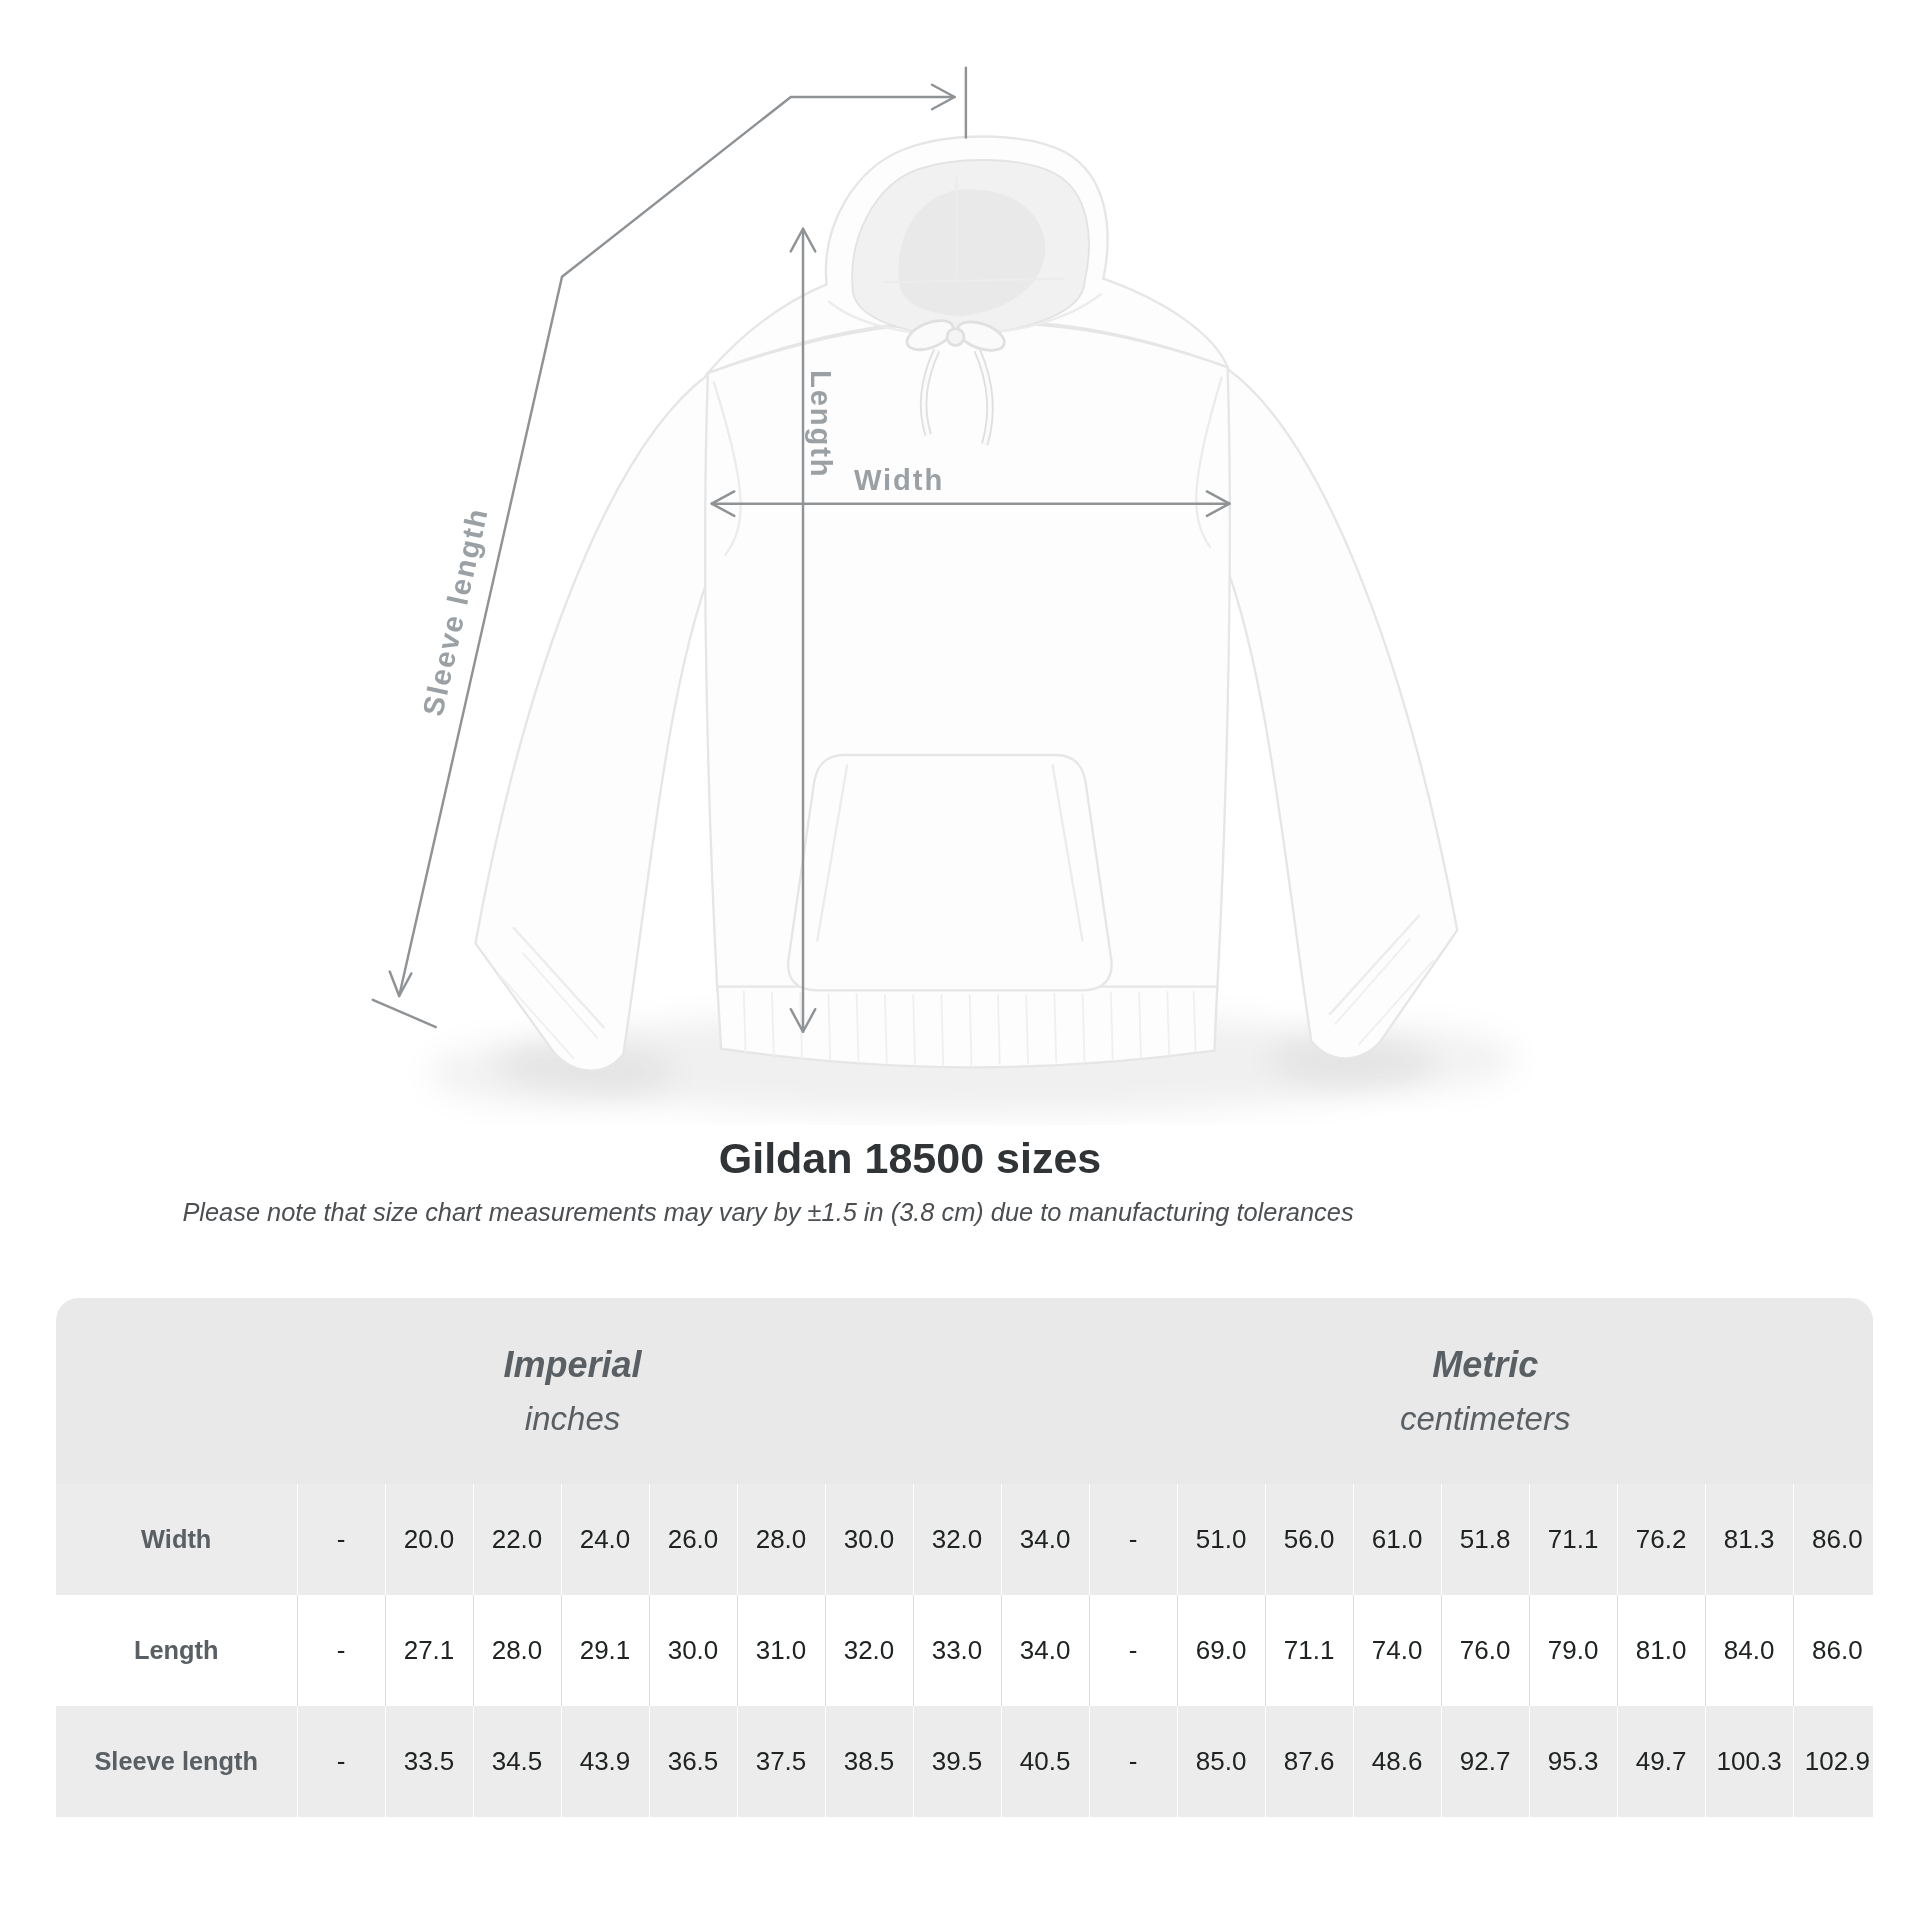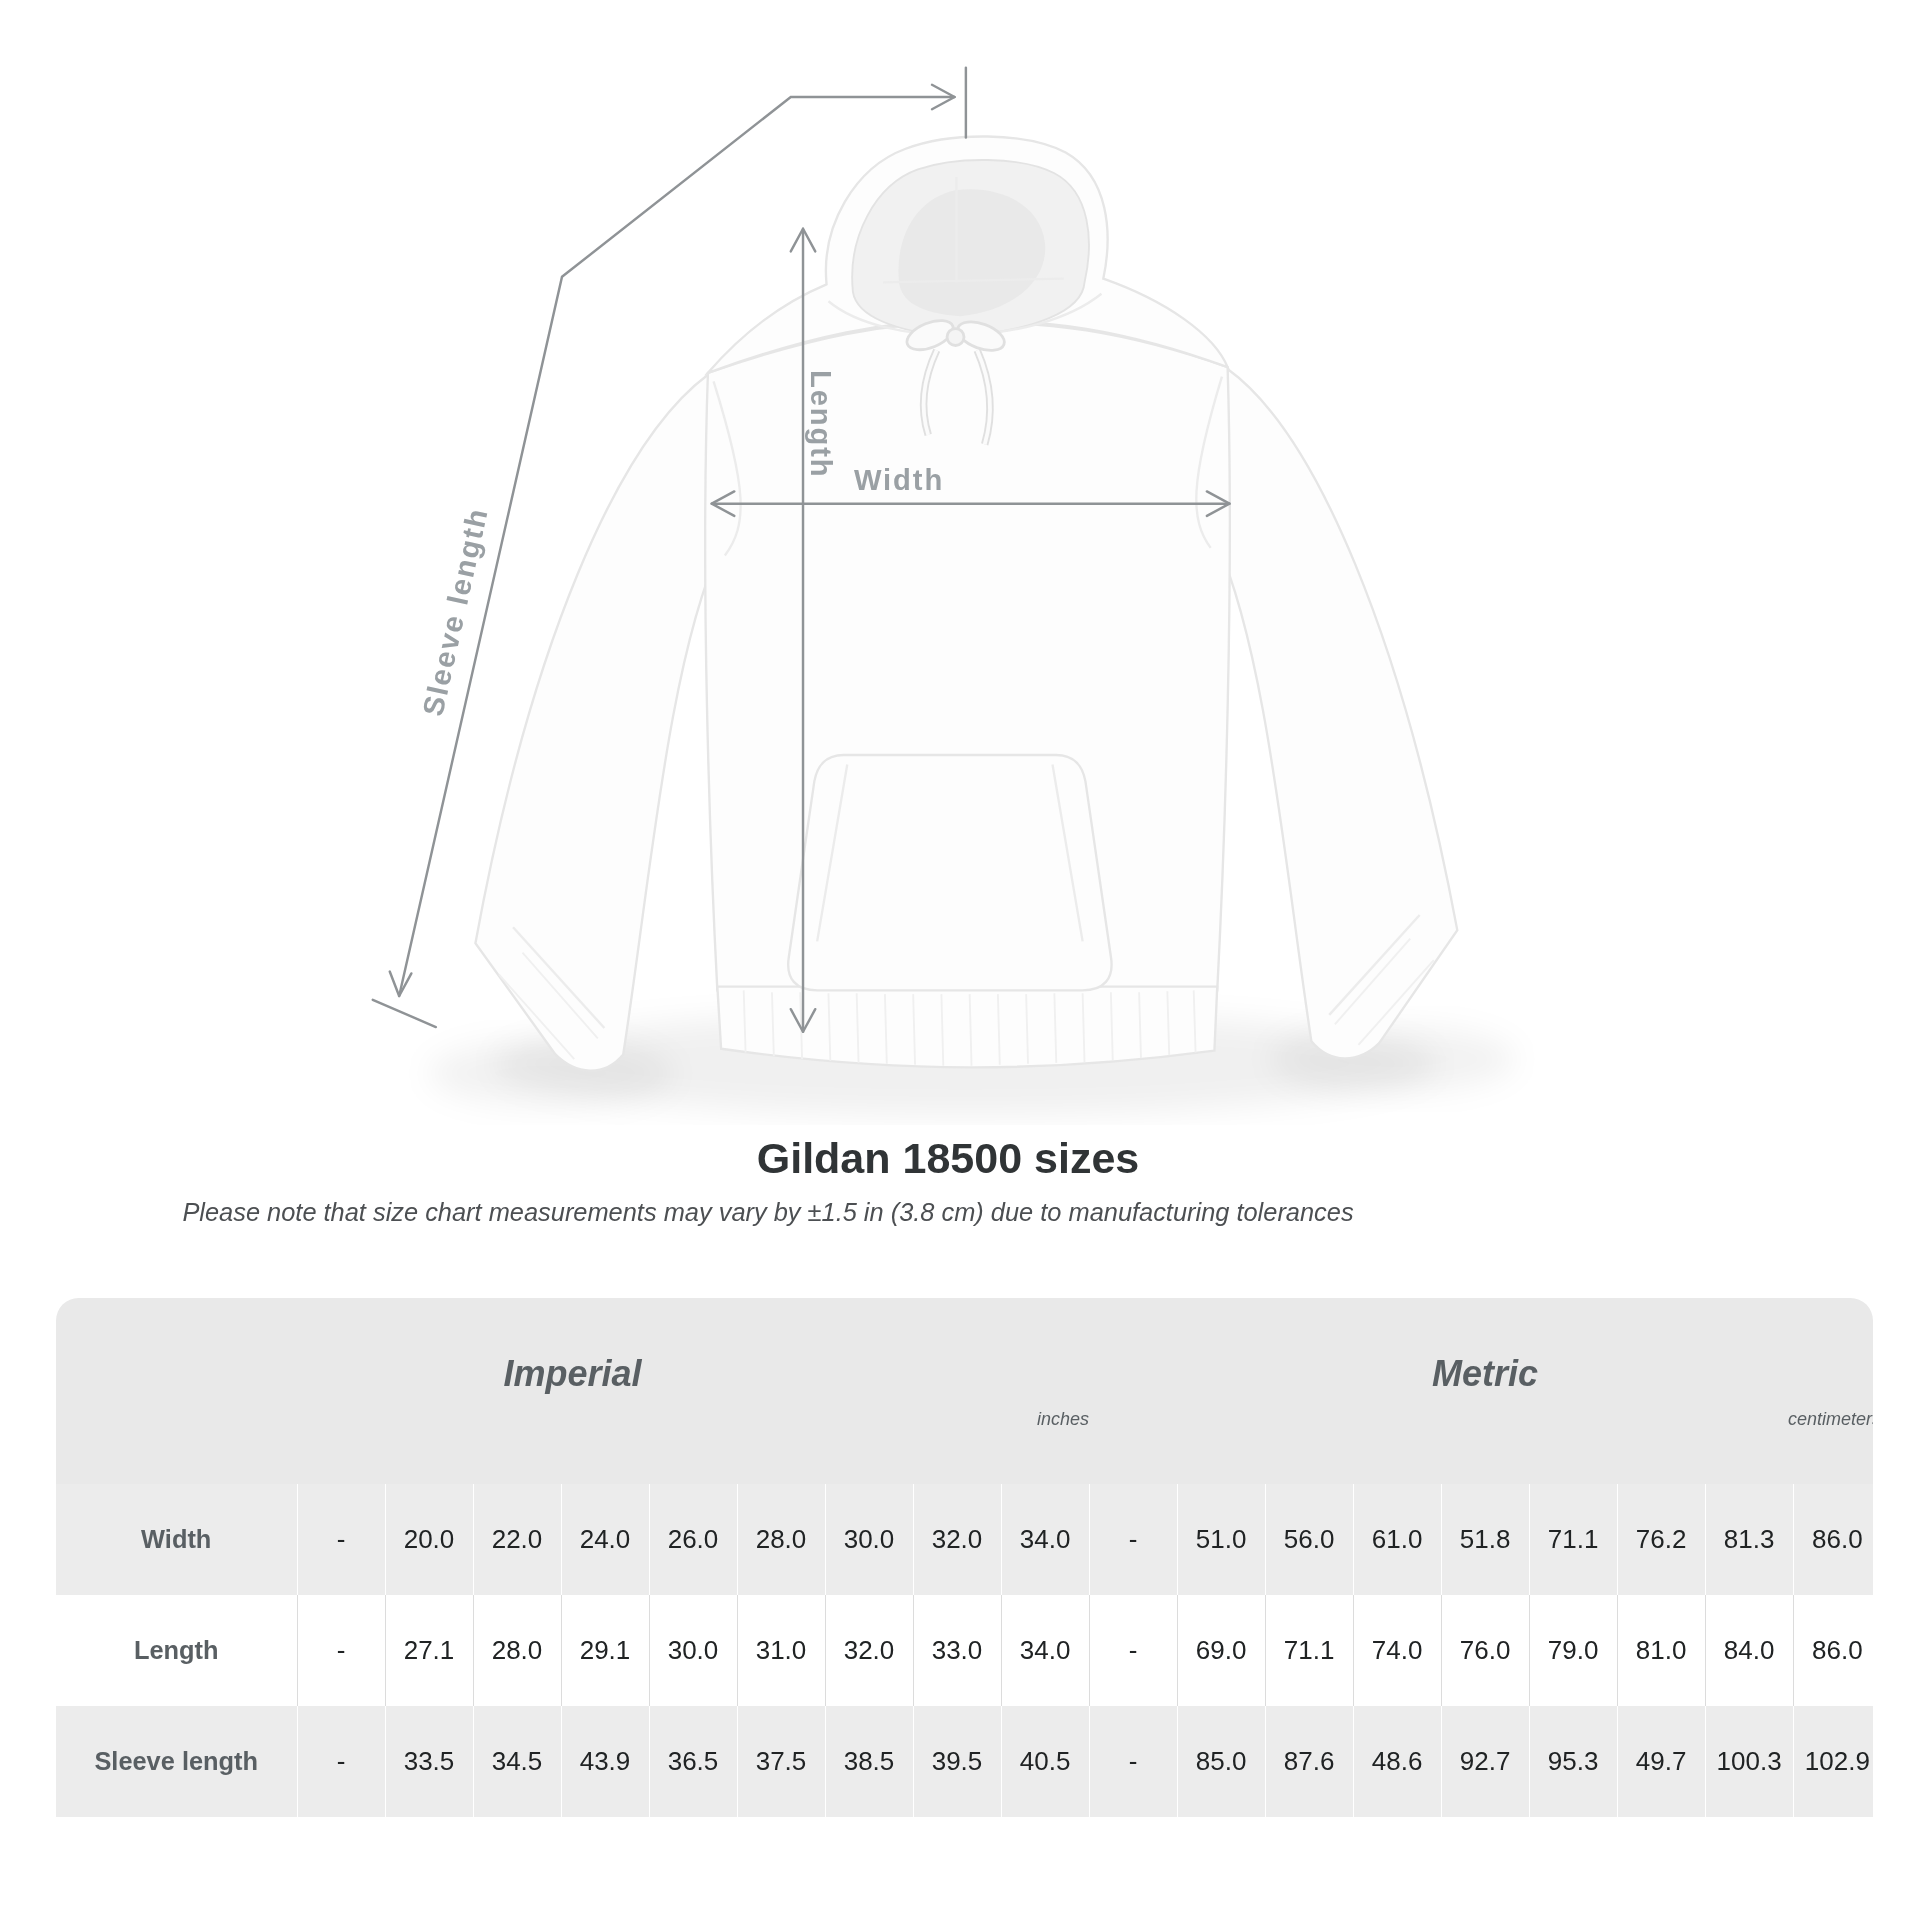--- a/index.html
+++ b/index.html
@@ -17,37 +17,37 @@
   .cloth{fill:#fdfdfd; stroke:#e6e6e6; stroke-width:2.5;}
   .cloth-inner{fill:#f1f1f1; stroke:#e3e3e3; stroke-width:2;}
   .cloth-deep{fill:#e9e9e9; stroke:none;}
   .seam{fill:none; stroke:#ececec; stroke-width:2.5;}
   .rib{stroke:#f0f0f0; stroke-width:2; fill:none;}
   .string{fill:none; stroke:#e0e0e0; stroke-width:8;}
   .string-core{fill:none; stroke:#fbfbfb; stroke-width:4;}
   
   .title{
     position:absolute; left:0; top:1134px; width:1820px; text-align:center;
-    font-size:43px; font-weight:bold; color:#303436;margin-left:38px;
+    font-size:43px; font-weight:bold; color:#303436;
   }
   .subtitle{
     position:absolute; left:0; top:1198px; width:1536px; text-align:center;
     font-size:25.4px; font-style:italic; color:#4c4f52;
   }
   
   .table-wrap{
     position:absolute; left:56px; top:1298px; width:1817px; height:593px;
     border-radius:22.6px; overflow:hidden;
   }
   table.size-chart{border-collapse:collapse; table-layout:fixed; width:1817px;}
   col.c-label{width:241px;}
   col.c-data{width:88px;}
   .unit-row td{background:#e9e9e9; height:186px; text-align:center; vertical-align:middle;}
   .unit-label{font-size:36px; font-weight:bold; font-style:italic; color:#595f63;}
-  .unit-sub{font-size:18px; font-style:italic; color:#595f63; margin-top:14px;text-align:right;}
+  .unit-sub{font-size:33px; font-style:italic; color:#595f63; margin-top:14px;}
   .size-row td{height:105px;}
   .data-row td{height:111px;}
   td{
     text-align:center; vertical-align:middle;
     font-size:26px; color:#202324; padding:0; overflow:hidden; white-space:nowrap;
   }
   td.hdr{font-weight:bold; color:#595f63; font-size:25.4px;}
   tr.row-white{background:#ffffff;}
   tr.row-gray{background:#ececec;}
   tr.size-row td + td, tr.data-row td + td{border-left:1.9px solid transparent;}

